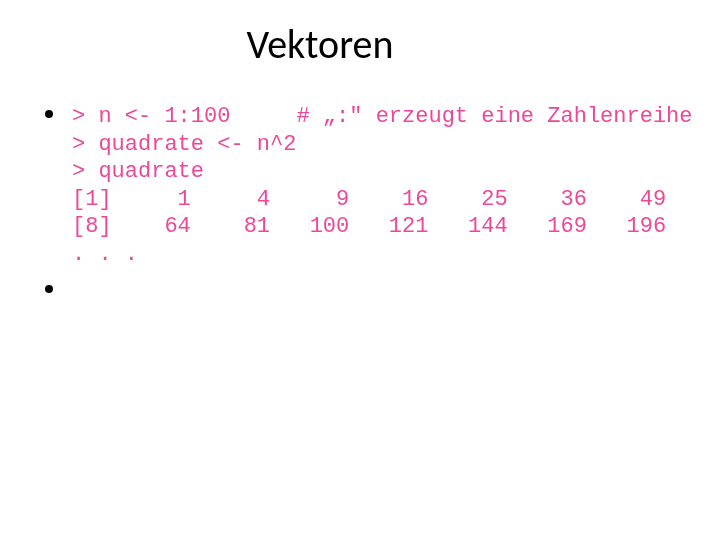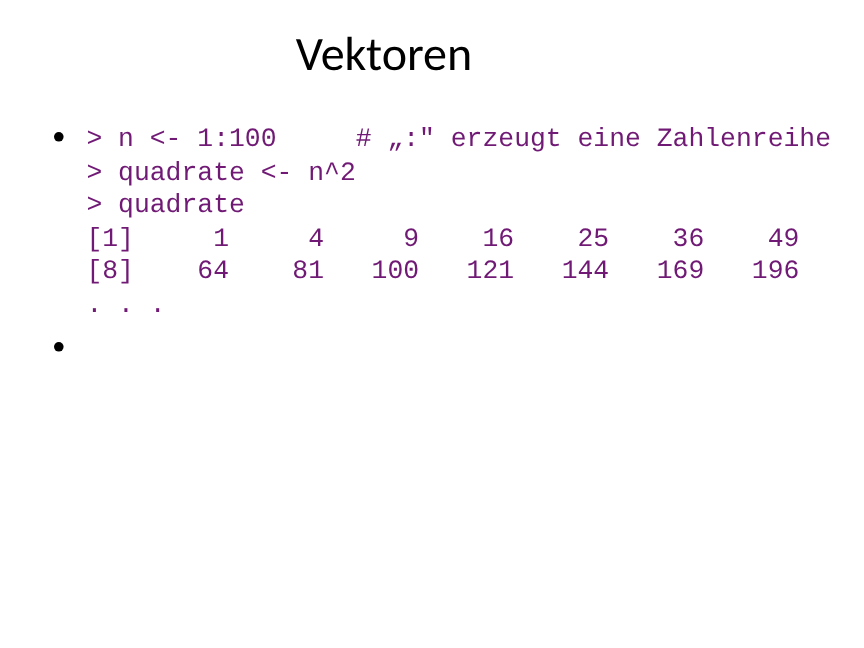--- a/index.html
+++ b/index.html
@@ -29,21 +29,21 @@
     padding-left: 28px;
     font-size: 26px;
   }
   ul.top > li {
     margin-bottom: 4px;
   }
   .code {
     font-family: Consolas, "Courier New", monospace;
     font-size: 22px;
     white-space: pre;
-    color: #701a75;
+    color: #ec4899;
     line-height: 1.25;
     margin: 2px 0 2px 4px;
   }
   ul.sub {
     list-style: none;
     margin: 2px 0 6px 0;
     padding-left: 20px;
     font-size: 23px;
   }
   ul.sub > li::before {

